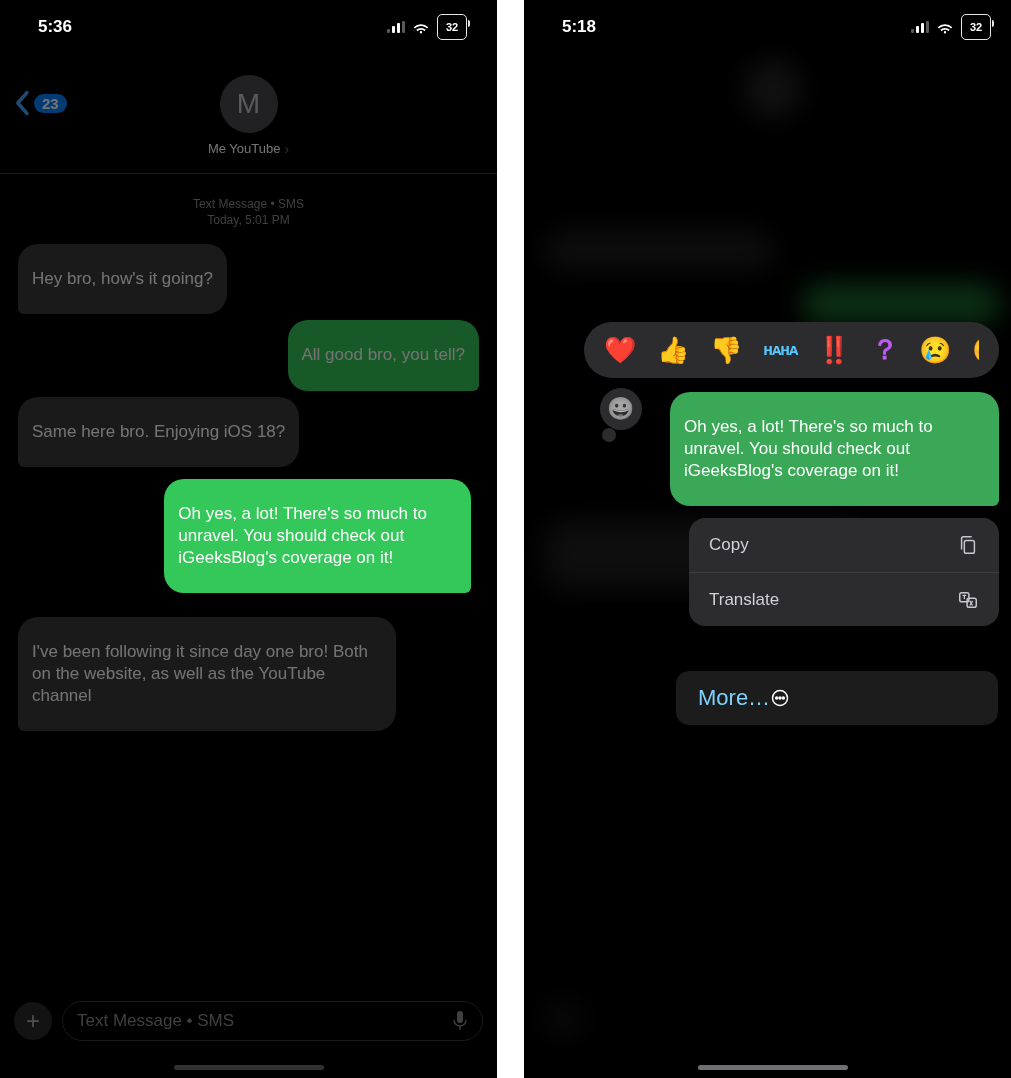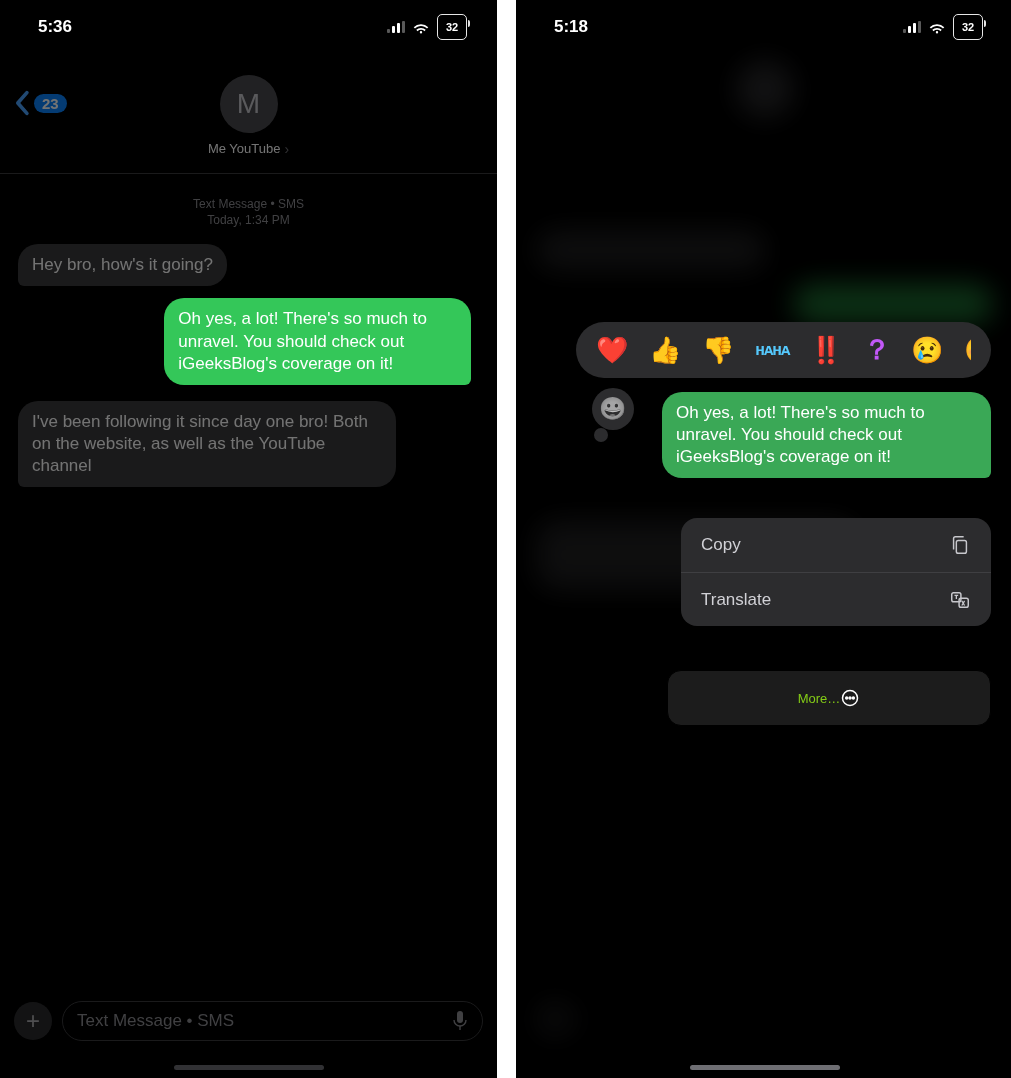--- a/index.html
+++ b/index.html
@@ -17,21 +17,21 @@
   body {
     margin: 0;
     background: #fff;
     font-family: -apple-system, "SF Pro Text", "Helvetica Neue", Arial, sans-serif;
     -webkit-font-smoothing: antialiased;
   }
   .page {
     width: 1011px;
     height: 1078px;
     display: flex;
-    gap: 19px;
+    gap: 27px;
     background: #fff;
   }
   .screen {
     position: relative;
     width: var(--screen-w);
     height: var(--screen-h);
     background: #000;
     overflow: hidden;
     flex: none;
   }
@@ -116,21 +116,21 @@
     position:absolute; top:174px; bottom:86px; left:0; right:0;
     padding: 14px 18px 0;
     display:flex; flex-direction:column; gap:6px;
   }
   .system-note {
     text-align:center; color:#8e8e93; font-size:12px; line-height:1.35;
     margin: 8px 0 10px;
   }
   .bubble {
     max-width: 82%;
-    padding: 10px 14px;
+    padding: 24px 14px;
     border-radius: 20px;
     font-size: 17px; line-height:1.3;
     position: relative;
   }
   .bubble.left {
     align-self:flex-start;
     background: var(--bubble-grey);
     color: #fff;
     border-bottom-left-radius: 6px;
   }
@@ -249,23 +249,23 @@
   .action-row:first-child { border-top:none; }
   .action-row svg { width:22px; height:22px; color:#c7c7cc; }
 
   .more-row {
     position:absolute;
     right:22px; top:670px;
     width: 324px; height:56px;
     background: #1c1c1c;
     border:1px solid #000;
     border-radius: 14px;
-    display:flex; align-items:center; justify-content:center;
+    display:flex; align-items:center; justify-content:flex-start;
     padding: 0 22px;
-    color:#84cc16; font-size:13px;
+    color:#7dd3fc; font-size:22px;
     z-index: 70;
     box-shadow: 0 0 0 2px #000;
   }
   .more-row svg { width:20px; height:20px; color:#fff; }
 
 </style>
 </head>
 <body>
 
 <div class="page">
@@ -298,30 +298,32 @@
       <div class="avatar">M</div>
       <div class="contact-row">
         <span>Me YouTube</span>
         <span class="chev">›</span>
       </div>
     </div>
 
     <div class="messages">
       <div class="system-note">
         <div>Text Message • SMS</div>
-        <div>Today, 1:34 PM</div>
+        <div>Today, 5:01 PM</div>
       </div>
 
       <div class="bubble left">Hey bro, how's it going?</div>
+      <div class="bubble right">All good bro, you tell?</div>
+      <div class="bubble left">Same here bro. Enjoying iOS 18?</div>
 
       <div class="highlight-wrap">
         <div class="bubble right">Oh yes, a lot! There's so much to unravel. You should check out iGeeksBlog's coverage on it!</div>
       </div>
 
-      <div class="bubble left" style="margin-top:4px">I've been following it since day one bro! Both on the website, as well as the YouTube channel</div>
+      <div class="bubble left" style="margin-top:12px">I've been following it since day one bro! Both on the website, as well as the YouTube channel</div>
     </div>
 
     <div class="compose">
       <div class="plus-btn">+</div>
       <div class="compose-field">
         <span>Text Message • SMS</span>
         <svg class="mic-icon" viewBox="0 0 14 22" fill="currentColor">
           <rect x="4" y="1" width="6" height="12" rx="3"></rect>
           <path d="M1 10a6 6 0 0012 0" stroke="currentColor" stroke-width="1.4" fill="none"></path>
           <line x1="7" y1="16" x2="7" y2="20" stroke="currentColor" stroke-width="1.4"></line>

